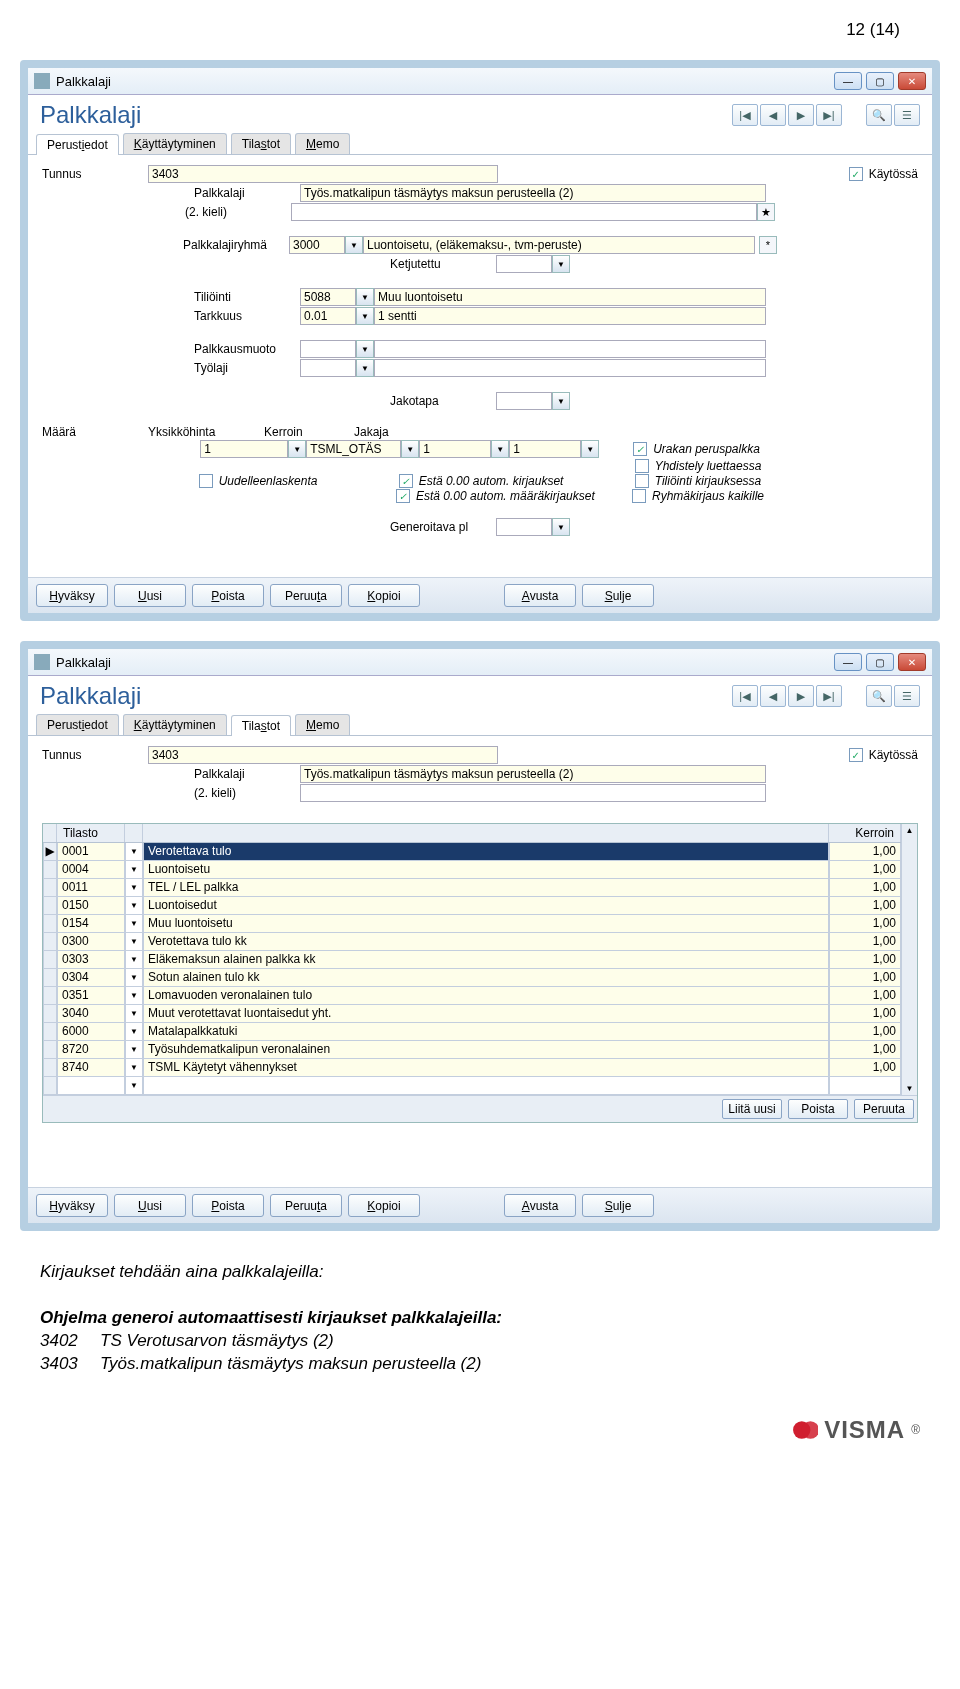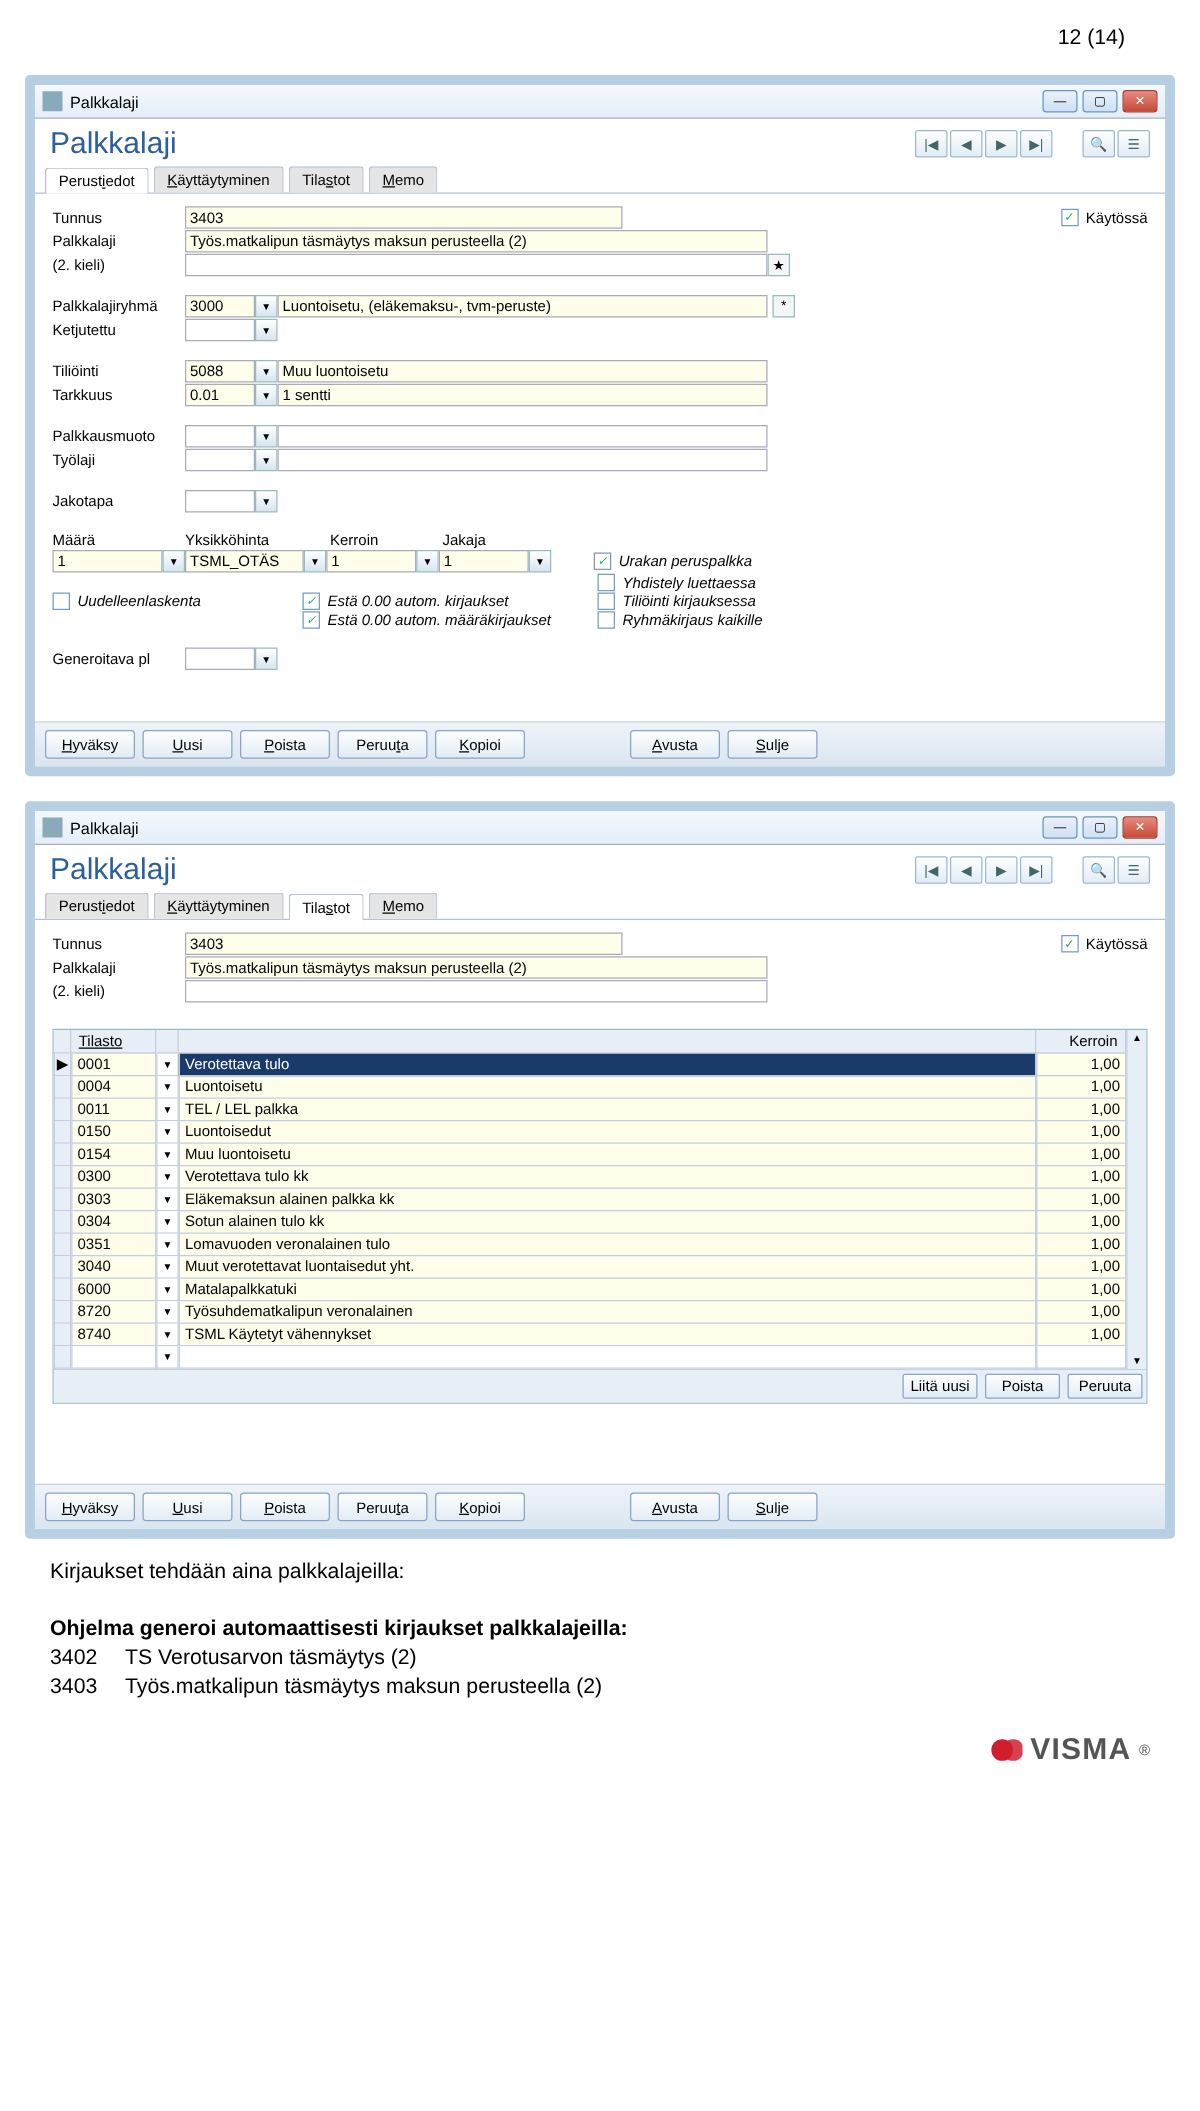--- a/index.html
+++ b/index.html
@@ -19,21 +19,21 @@
   .nav-bar { display: flex; gap: 2px; align-items: center; }
   .nav-btn { width: 26px; height: 22px; border: 1px solid #9bb6d4; background: linear-gradient(to bottom,#fdfefe,#e2ecf5); border-radius: 2px; display:flex; align-items:center; justify-content:center; font-size:11px; color:#466; }
   .nav-spacer { width: 20px; }
 
   .tabs { display: flex; padding: 4px 8px 0 8px; border-bottom: 1px solid #b6c3d3; }
   .tab { padding: 3px 10px; margin-right: 4px; border: 1px solid #b6c3d3; border-bottom: none; background: #e5e5e5; border-radius: 3px 3px 0 0; font-size: 12px; position: relative; }
   .tab u { text-decoration: underline; }
   .tab.active { background: #fff; top: 1px; }
 
   .form { padding: 10px 14px; font-size: 12px; }
-  .row { display: flex; align-items: center; margin-bottom: 1px; }
+  .row { display: flex; align-items: center; margin-bottom: 1px; justify-content: center; }
   .lbl { width: 106px; }
   .fld { height: 18px; border: 1px solid #aab; background: #fefeea; padding: 0 3px; line-height: 16px; }
   .fld.white { background: #fff; }
   .dd { width: 18px; height: 18px; border: 1px solid #9bb; background: linear-gradient(to bottom,#fff,#d8e4f0); display:inline-flex; align-items:center; justify-content:center; font-size:8px; }
   .chk-wrap { display: flex; align-items: center; gap: 6px; font-style: italic; }
   .chk { width: 14px; height: 14px; border: 1px solid #7a9bbd; background: #fff; display:inline-flex; align-items:center; justify-content:center; font-size:10px; color:#2a6; }
   .chk.checked::after { content: "✓"; }
   .star-btn { width: 18px; height: 18px; border: 1px solid #9bb; background:#f4f6fa; font-size:11px; display:inline-flex; align-items:center; justify-content:center; }
 
   .section-gap { height: 14px; }
@@ -42,39 +42,39 @@
 
   .button-bar { background: linear-gradient(to bottom,#eef3f9,#dbe5f0); border-top: 1px solid #c7d2e0; padding: 6px 8px; display: flex; gap: 6px; }
   .btn { height: 23px; min-width: 72px; padding: 0 8px; border: 1px solid #8aa4c5; background: linear-gradient(to bottom,#fdfefe,#e2ecf5); border-radius: 3px; font-size: 12px; display:flex; align-items:center; justify-content:center; }
   .btn u { text-decoration: underline; }
   .btn-gap { width: 72px; }
 
   .grid-region { border: 1px solid #9bb; margin-top: 6px; position: relative; }
   .grid-head { display: flex; background: #e8eef5; border-bottom: 1px solid #b6c3d3; font-size: 12px; }
   .gh { border-right: 1px solid #c3cede; padding: 2px 6px; }
   .gh.c0 { width: 14px; padding:2px 0; }
-  .gh.c1 { width: 68px; text-decoration: underline; }
+  .gh.c1 { width: 68px; }
   .gh.c2 { width: 18px; }
   .gh.c3 { flex: 1; }
   .gh.c4 { width: 72px; text-align: right; }
   .grid-row { display: flex; background: #fefeea; font-size: 12px; }
   .gc { border: 1px solid #c3cede; border-top:none; padding: 1px 4px; height: 18px; line-height:15px; }
   .gc.c0 { width: 14px; background:#e8eef5; padding:0; display:flex; align-items:center; justify-content:center; }
   .gc.c1 { width: 68px; }
   .gc.c2 { width: 18px; background:#fff; padding:0; display:flex; align-items:center; justify-content:center; font-size:8px; }
   .gc.c3 { flex: 1; }
   .gc.c4 { width: 72px; text-align: right; }
   .gc.sel { background: #1a3a6a; color: #fff; }
   .grid-row.blank .gc { background: #fff; }
   .grid-row.blank .gc.c0 { background:#e8eef5; }
   .grid-btns { display: flex; justify-content: flex-end; gap: 6px; padding: 3px; border-top: 1px solid #c3cede; background:#e8eef5; }
   .mini-btn { height: 20px; min-width: 60px; border: 1px solid #8aa4c5; background: linear-gradient(to bottom,#fdfefe,#e2ecf5); border-radius: 2px; font-size: 12px; display:flex; align-items:center; justify-content:center; }
   .scroll-col { width: 16px; border-left:1px solid #c3cede; background:#e8eef5; display:flex; flex-direction:column; justify-content:space-between; align-items:center; font-size:8px; padding:2px 0; }
 
-  .body-text { padding: 15px 40px; font-size: 17px; line-height: 1.35; }
+  .body-text { padding: 30px 40px; font-size: 17px; line-height: 1.35; font-style: italic; }
   .body-text p.bold { font-weight: bold; }
   .entry-row { display: flex; }
   .entry-row .code { width: 60px; }
 
   .logo-row { display: flex; justify-content: flex-end; padding: 10px 40px 20px 0; align-items:center; gap:6px;}
   .logo-mark { width: 26px; height: 26px; }
   .logo-text { font-size: 24px; font-weight: bold; color: #555; letter-spacing: 1px; }
   .logo-reg { font-size: 12px; color: #555; }
 </style>
 </head>

